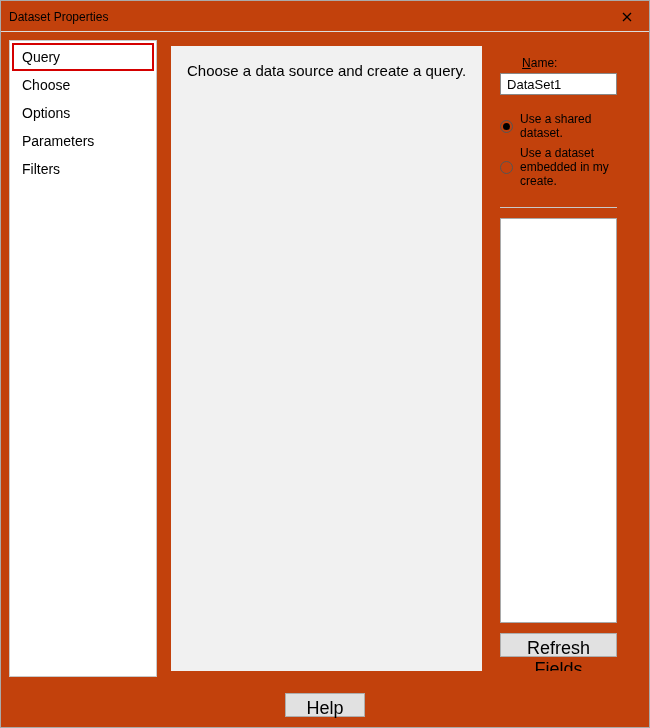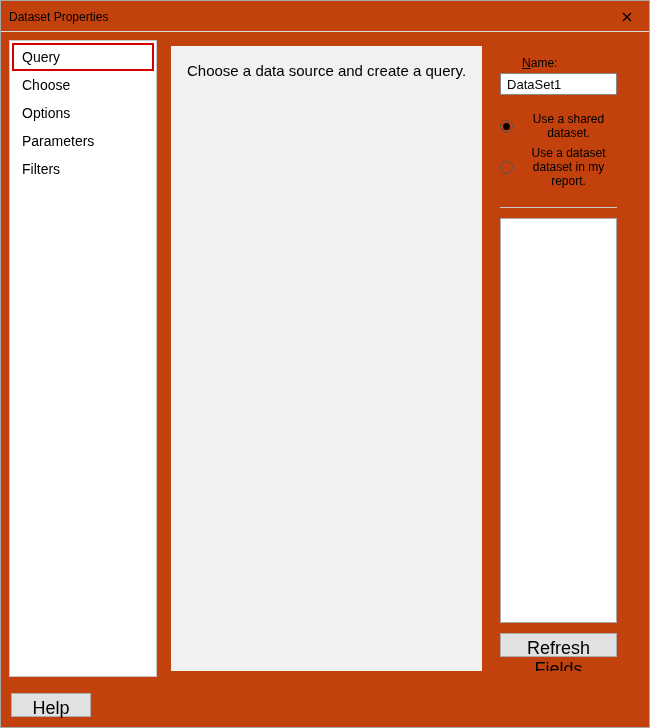--- a/index.html
+++ b/index.html
@@ -102,21 +102,20 @@
       width: 100%;
       border: 1px solid #888888;
       padding: 4px 6px;
       font-size: 13px;
       font-family: inherit;
       height: 22px;
     }
     .radio-group {
       margin-top: 14px;
       margin-bottom: 12px;
-      text-align: center;
     }
     .radio-row {
       display: flex;
       align-items: center;
       gap: 7px;
       padding: 3px 0;
     }
     .radio-outer {
       width: 13px;
       height: 13px;
@@ -156,21 +155,21 @@
       border: 1px solid #adadad;
       padding: 4px 12px;
       font-size: 18px;
       font-family: inherit;
       cursor: pointer;
       min-width: 80px;
       height: 24px;
     }
     .footer {
       display: flex;
-      justify-content: space-between;
+      justify-content: center;
       align-items: center;
       padding: 8px 10px 10px 10px;
     }
     .footer-right {
       display: flex;
       gap: 8px;
     }
     .win-button.default-btn {
       border: 2px solid #0078d7;
       padding: 3px 11px;
@@ -225,21 +224,21 @@
 
         <div class="radio-group">
           <div class="radio-row">
             <span class="radio-outer">
               <span class="radio-inner"></span>
             </span>
             <span>Use a shared dataset.</span>
           </div>
           <div class="radio-row">
             <span class="radio-outer"></span>
-            <span>Use a dataset dataset in my report.</span>
+            <span>Use a dataset embedded in my create.</span>
           </div>
         </div>
 
         <hr class="hr-line">
 
         <div class="query-box"></div>
 
         <div class="refresh-row">
           <button class="win-button">Refresh Fields</button>
         </div>

